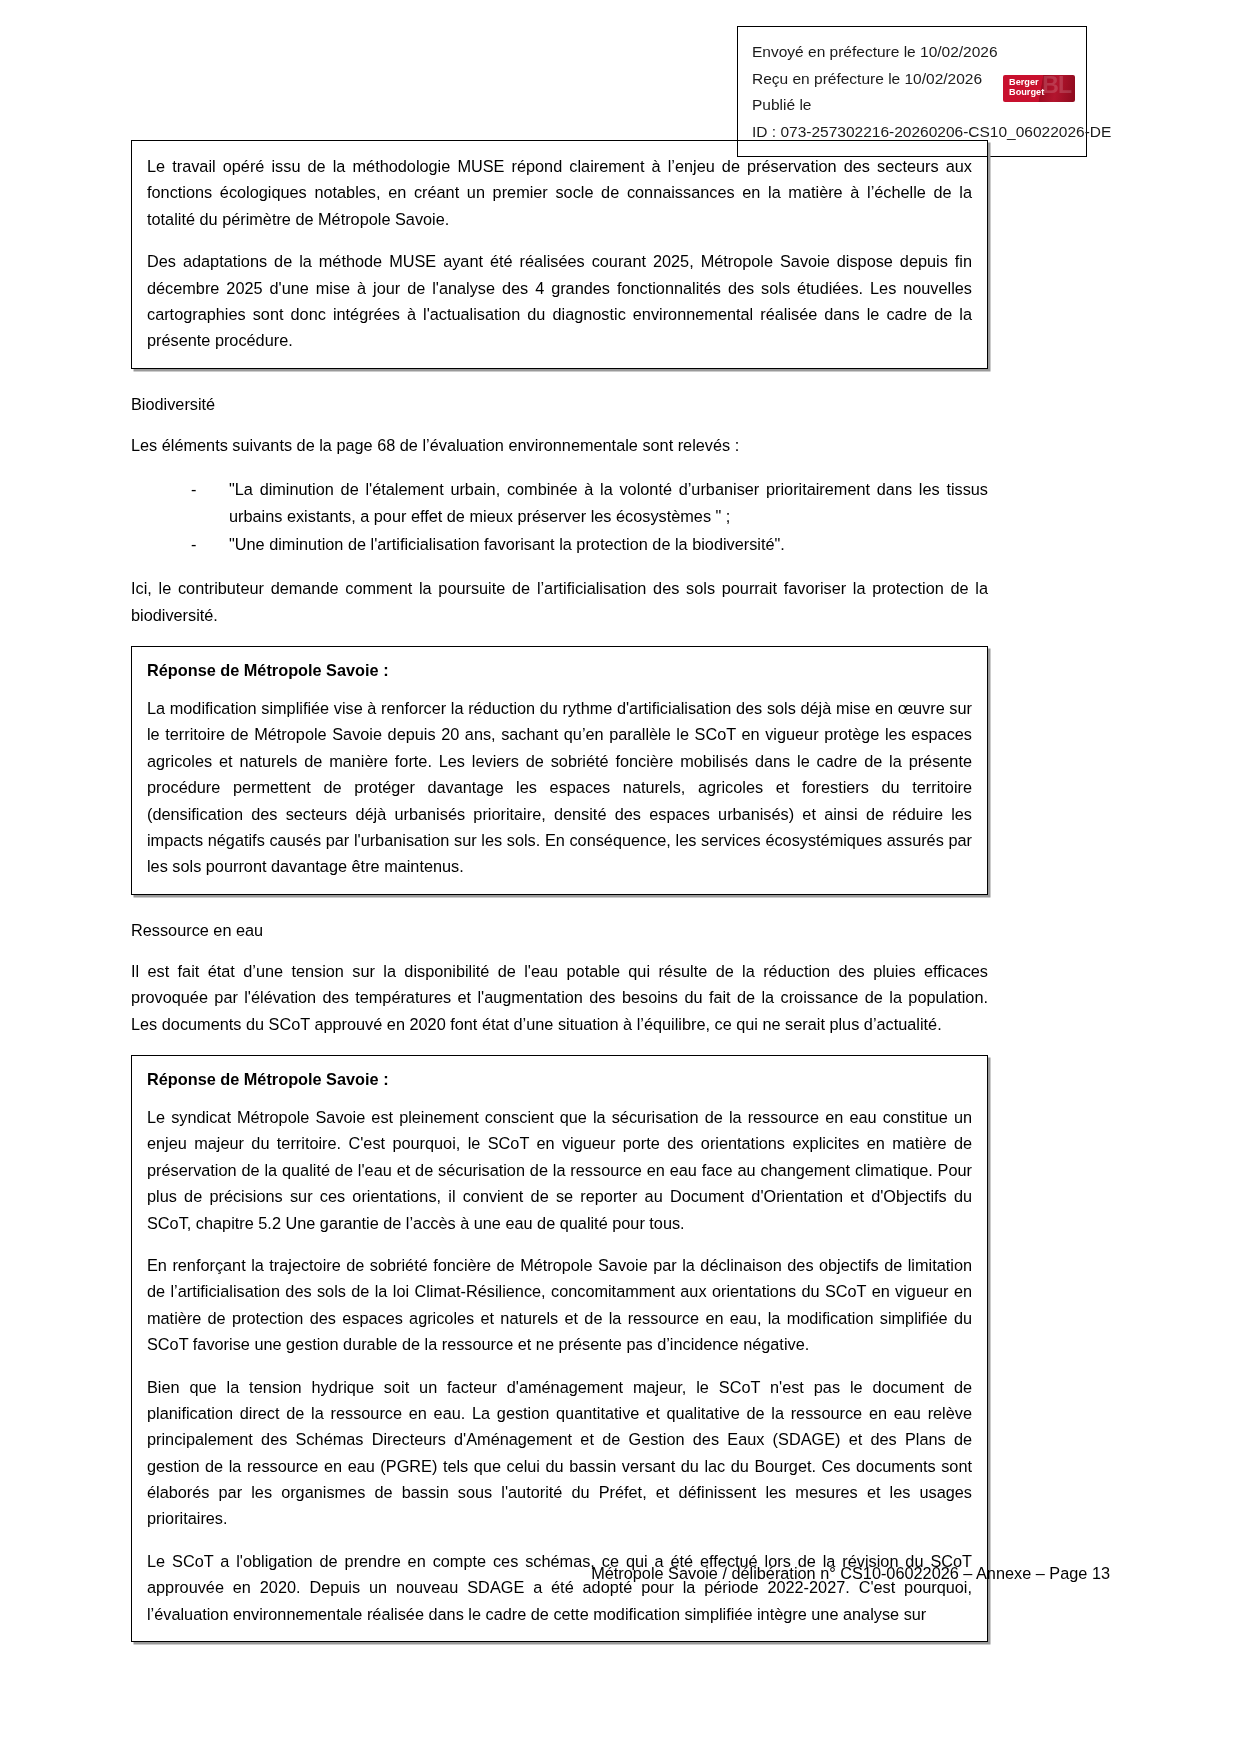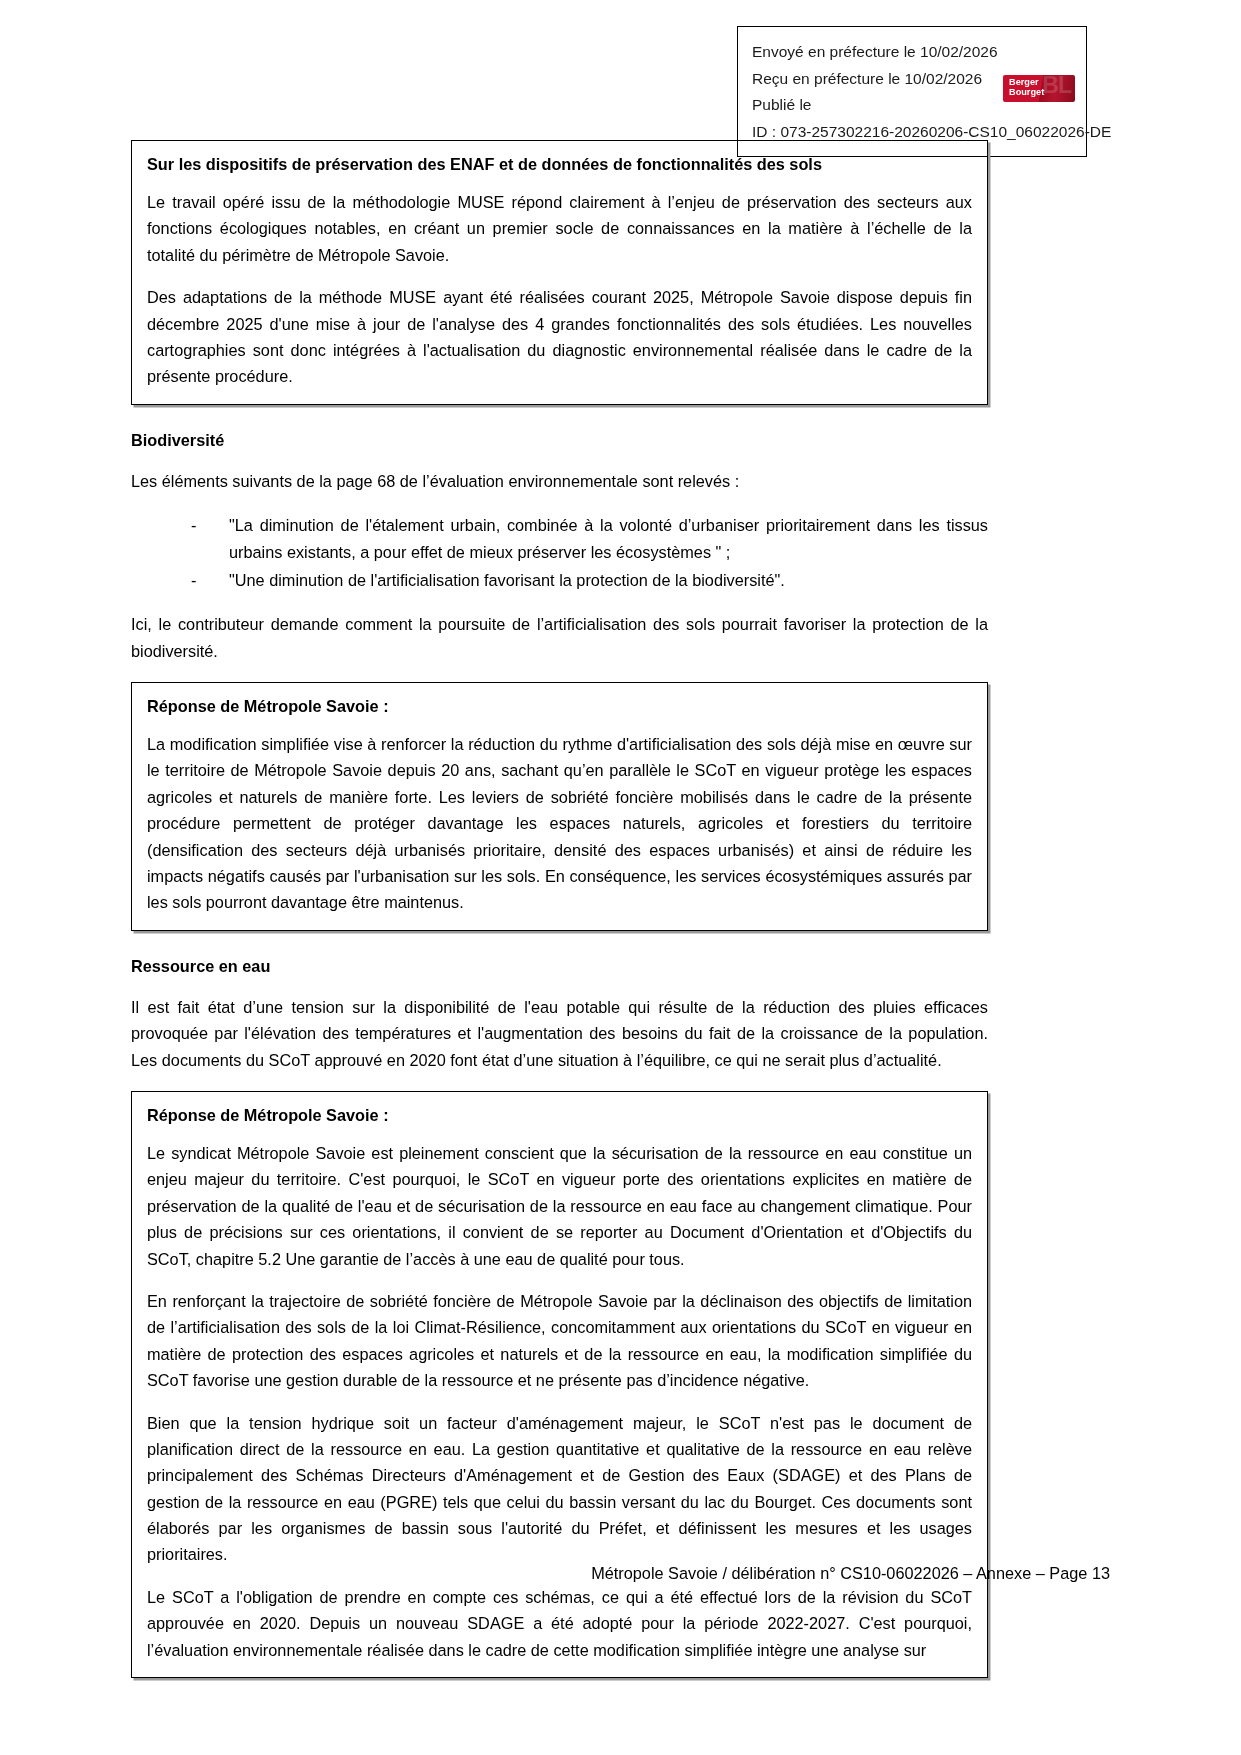--- a/index.html
+++ b/index.html
@@ -107,21 +107,21 @@
     line-height: 1.62;
     text-align: justify;
     margin: 0 0 16px 0;
     color: #000;
     hyphens: none;
   }
   p.para:last-child { margin-bottom: 0; }
 
   .section-head {
     font-size: 16.3px;
-    font-weight: bold;
+    font-weight: normal;
     margin: 26px 0 18px 0;
     color: #000;
   }
 
   .body-para {
     font-size: 16.3px;
     line-height: 1.62;
     text-align: justify;
     margin: 0 0 18px 0;
     color: #000;
@@ -174,21 +174,20 @@
       <span class="logo-text">
         <span>Berger</span><br>
         <span>Bourget</span>
       </span>
     </div>
   </div>
 
   <div class="content">
 
     <div class="framed shadowed">
-      <div class="box-title">Sur les dispositifs de préservation des ENAF et de données de fonctionnalités des sols</div>
       <p class="para">Le travail opéré issu de la méthodologie MUSE répond clairement à l’enjeu de préservation des secteurs aux fonctions écologiques notables, en créant un premier socle de connaissances en la matière à l’échelle de la totalité du périmètre de Métropole Savoie.</p>
       <p class="para">Des adaptations de la méthode MUSE ayant été réalisées courant 2025, Métropole Savoie dispose depuis fin décembre 2025 d'une mise à jour de l'analyse des 4 grandes fonctionnalités des sols étudiées. Les nouvelles cartographies sont donc intégrées à l'actualisation du diagnostic environnemental réalisée dans le cadre de la présente procédure.</p>
     </div>
 
     <div class="section-head">Biodiversité</div>
     <p class="body-para">Les éléments suivants de la page 68 de l’évaluation environnementale sont relevés :</p>
 
     <ul class="dash-list">
       <li>
         <span class="dash">-</span>

